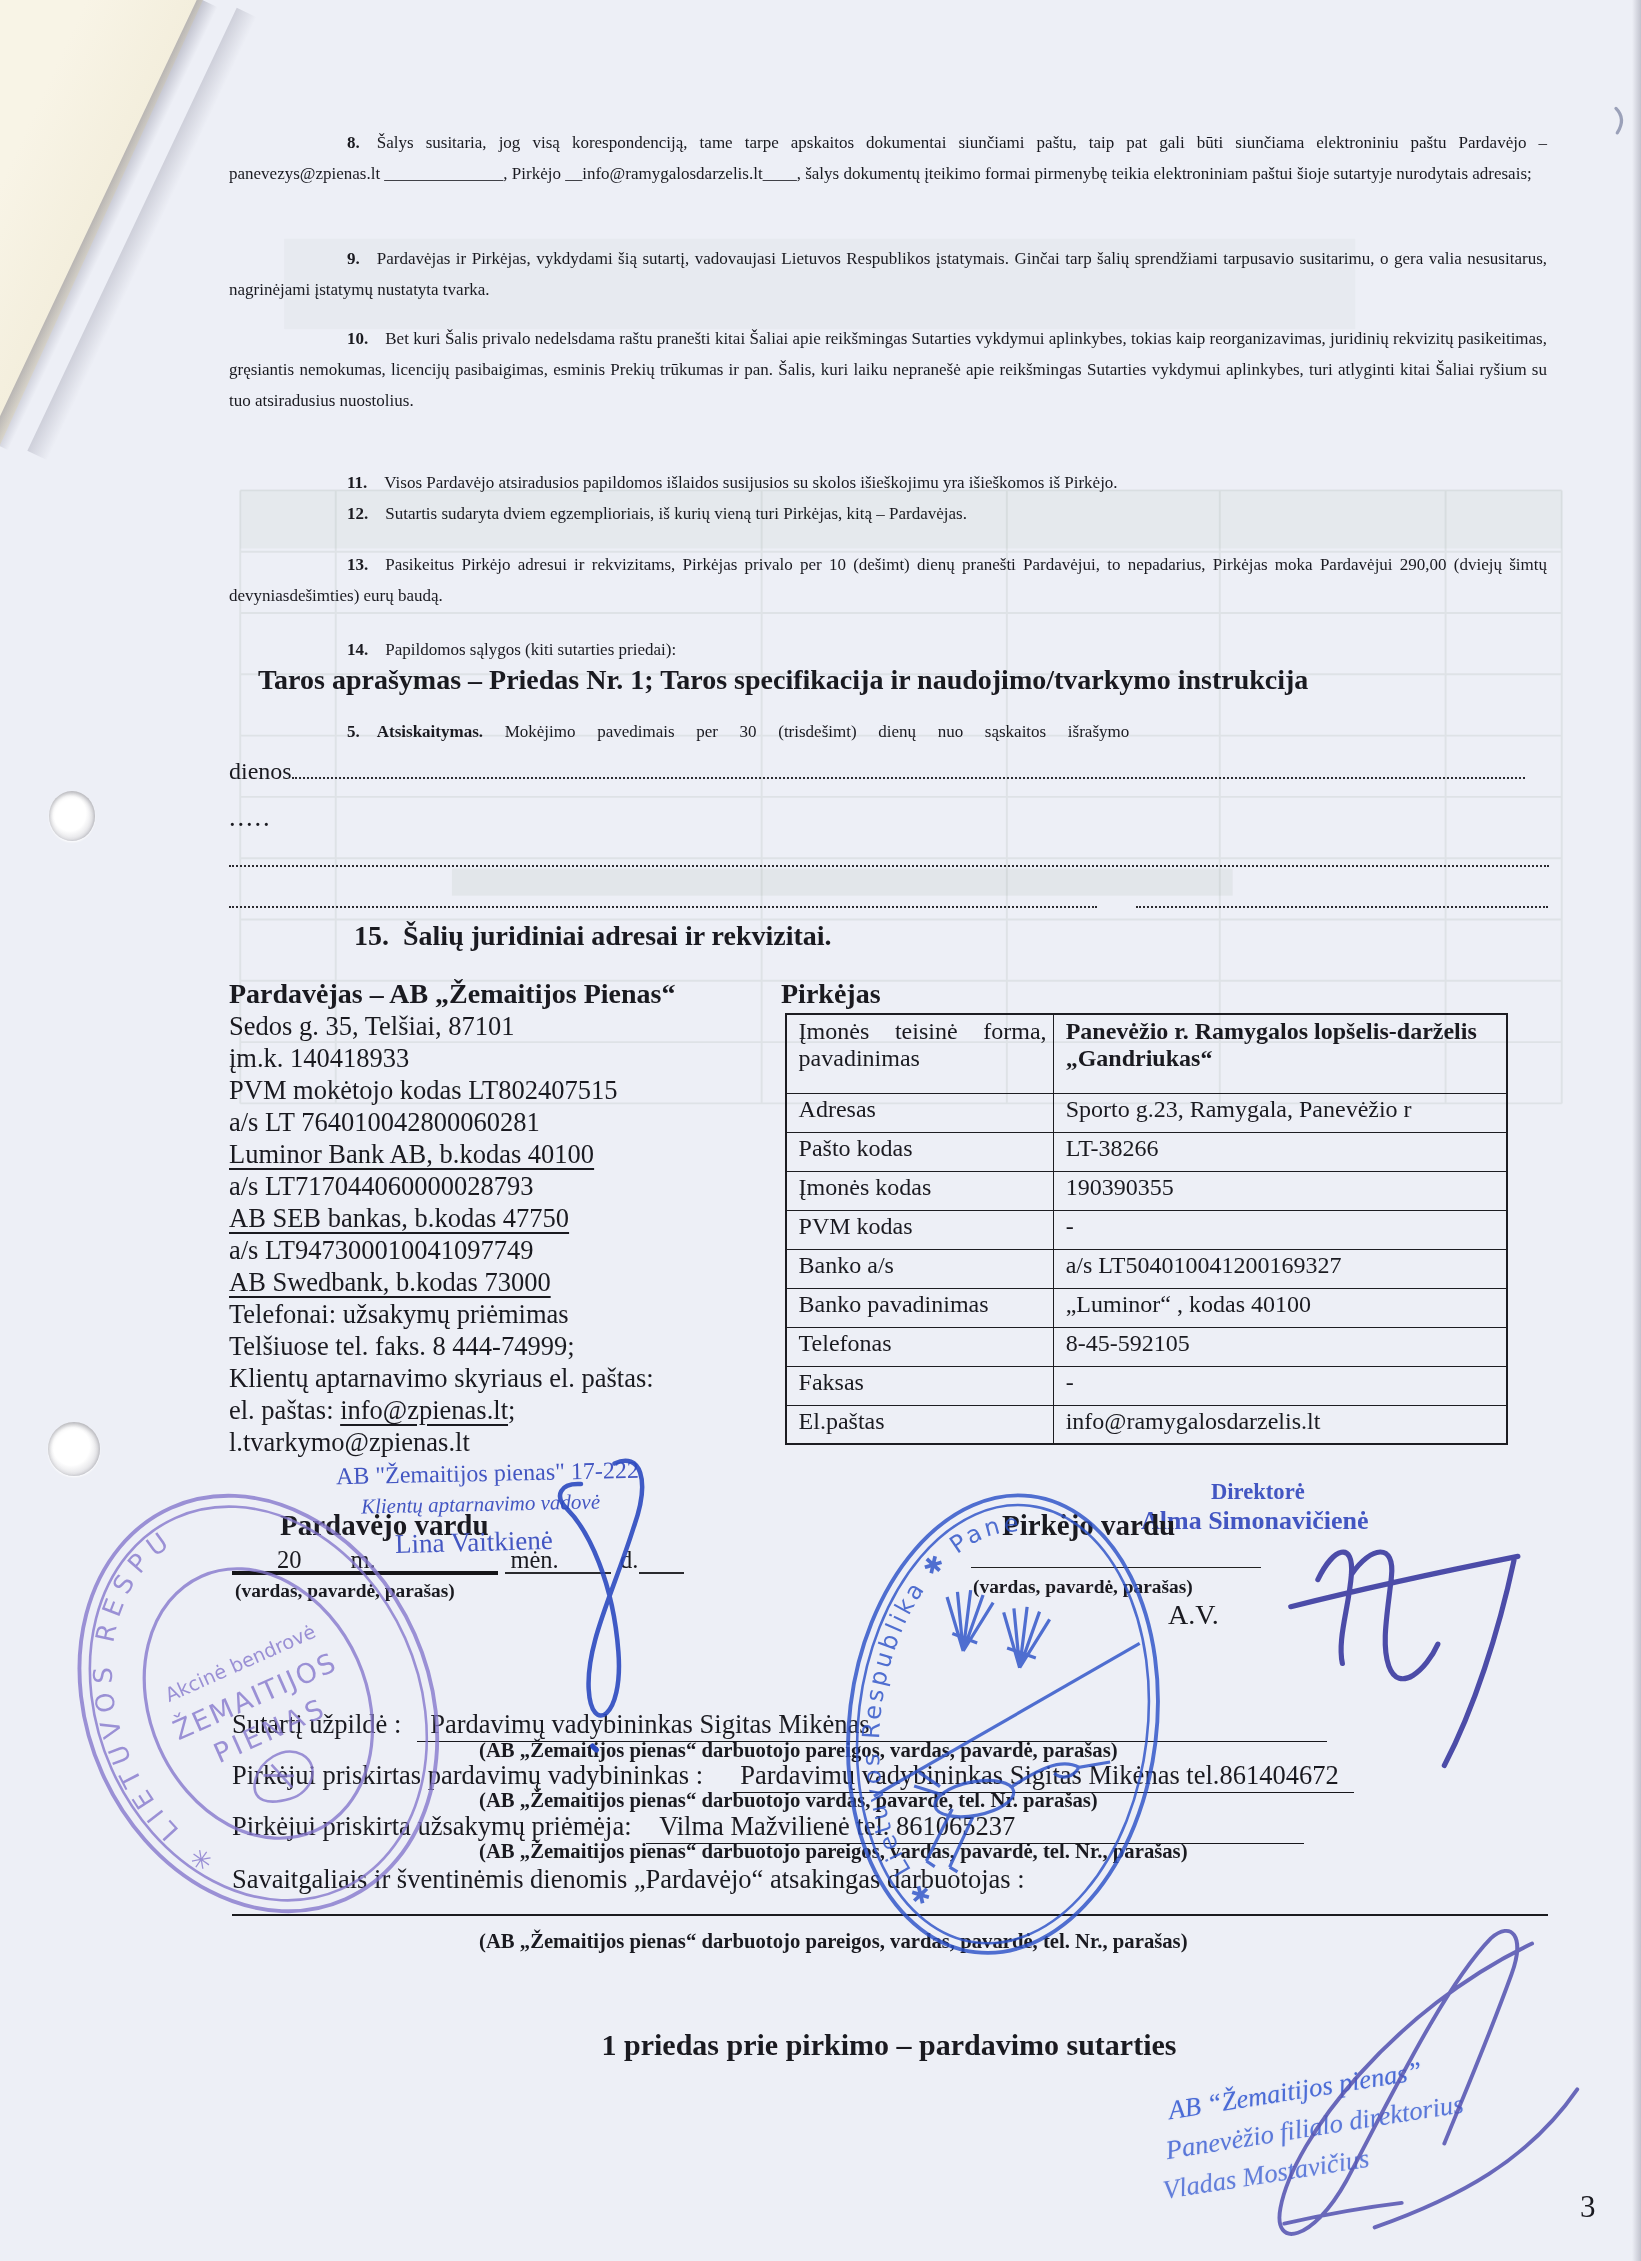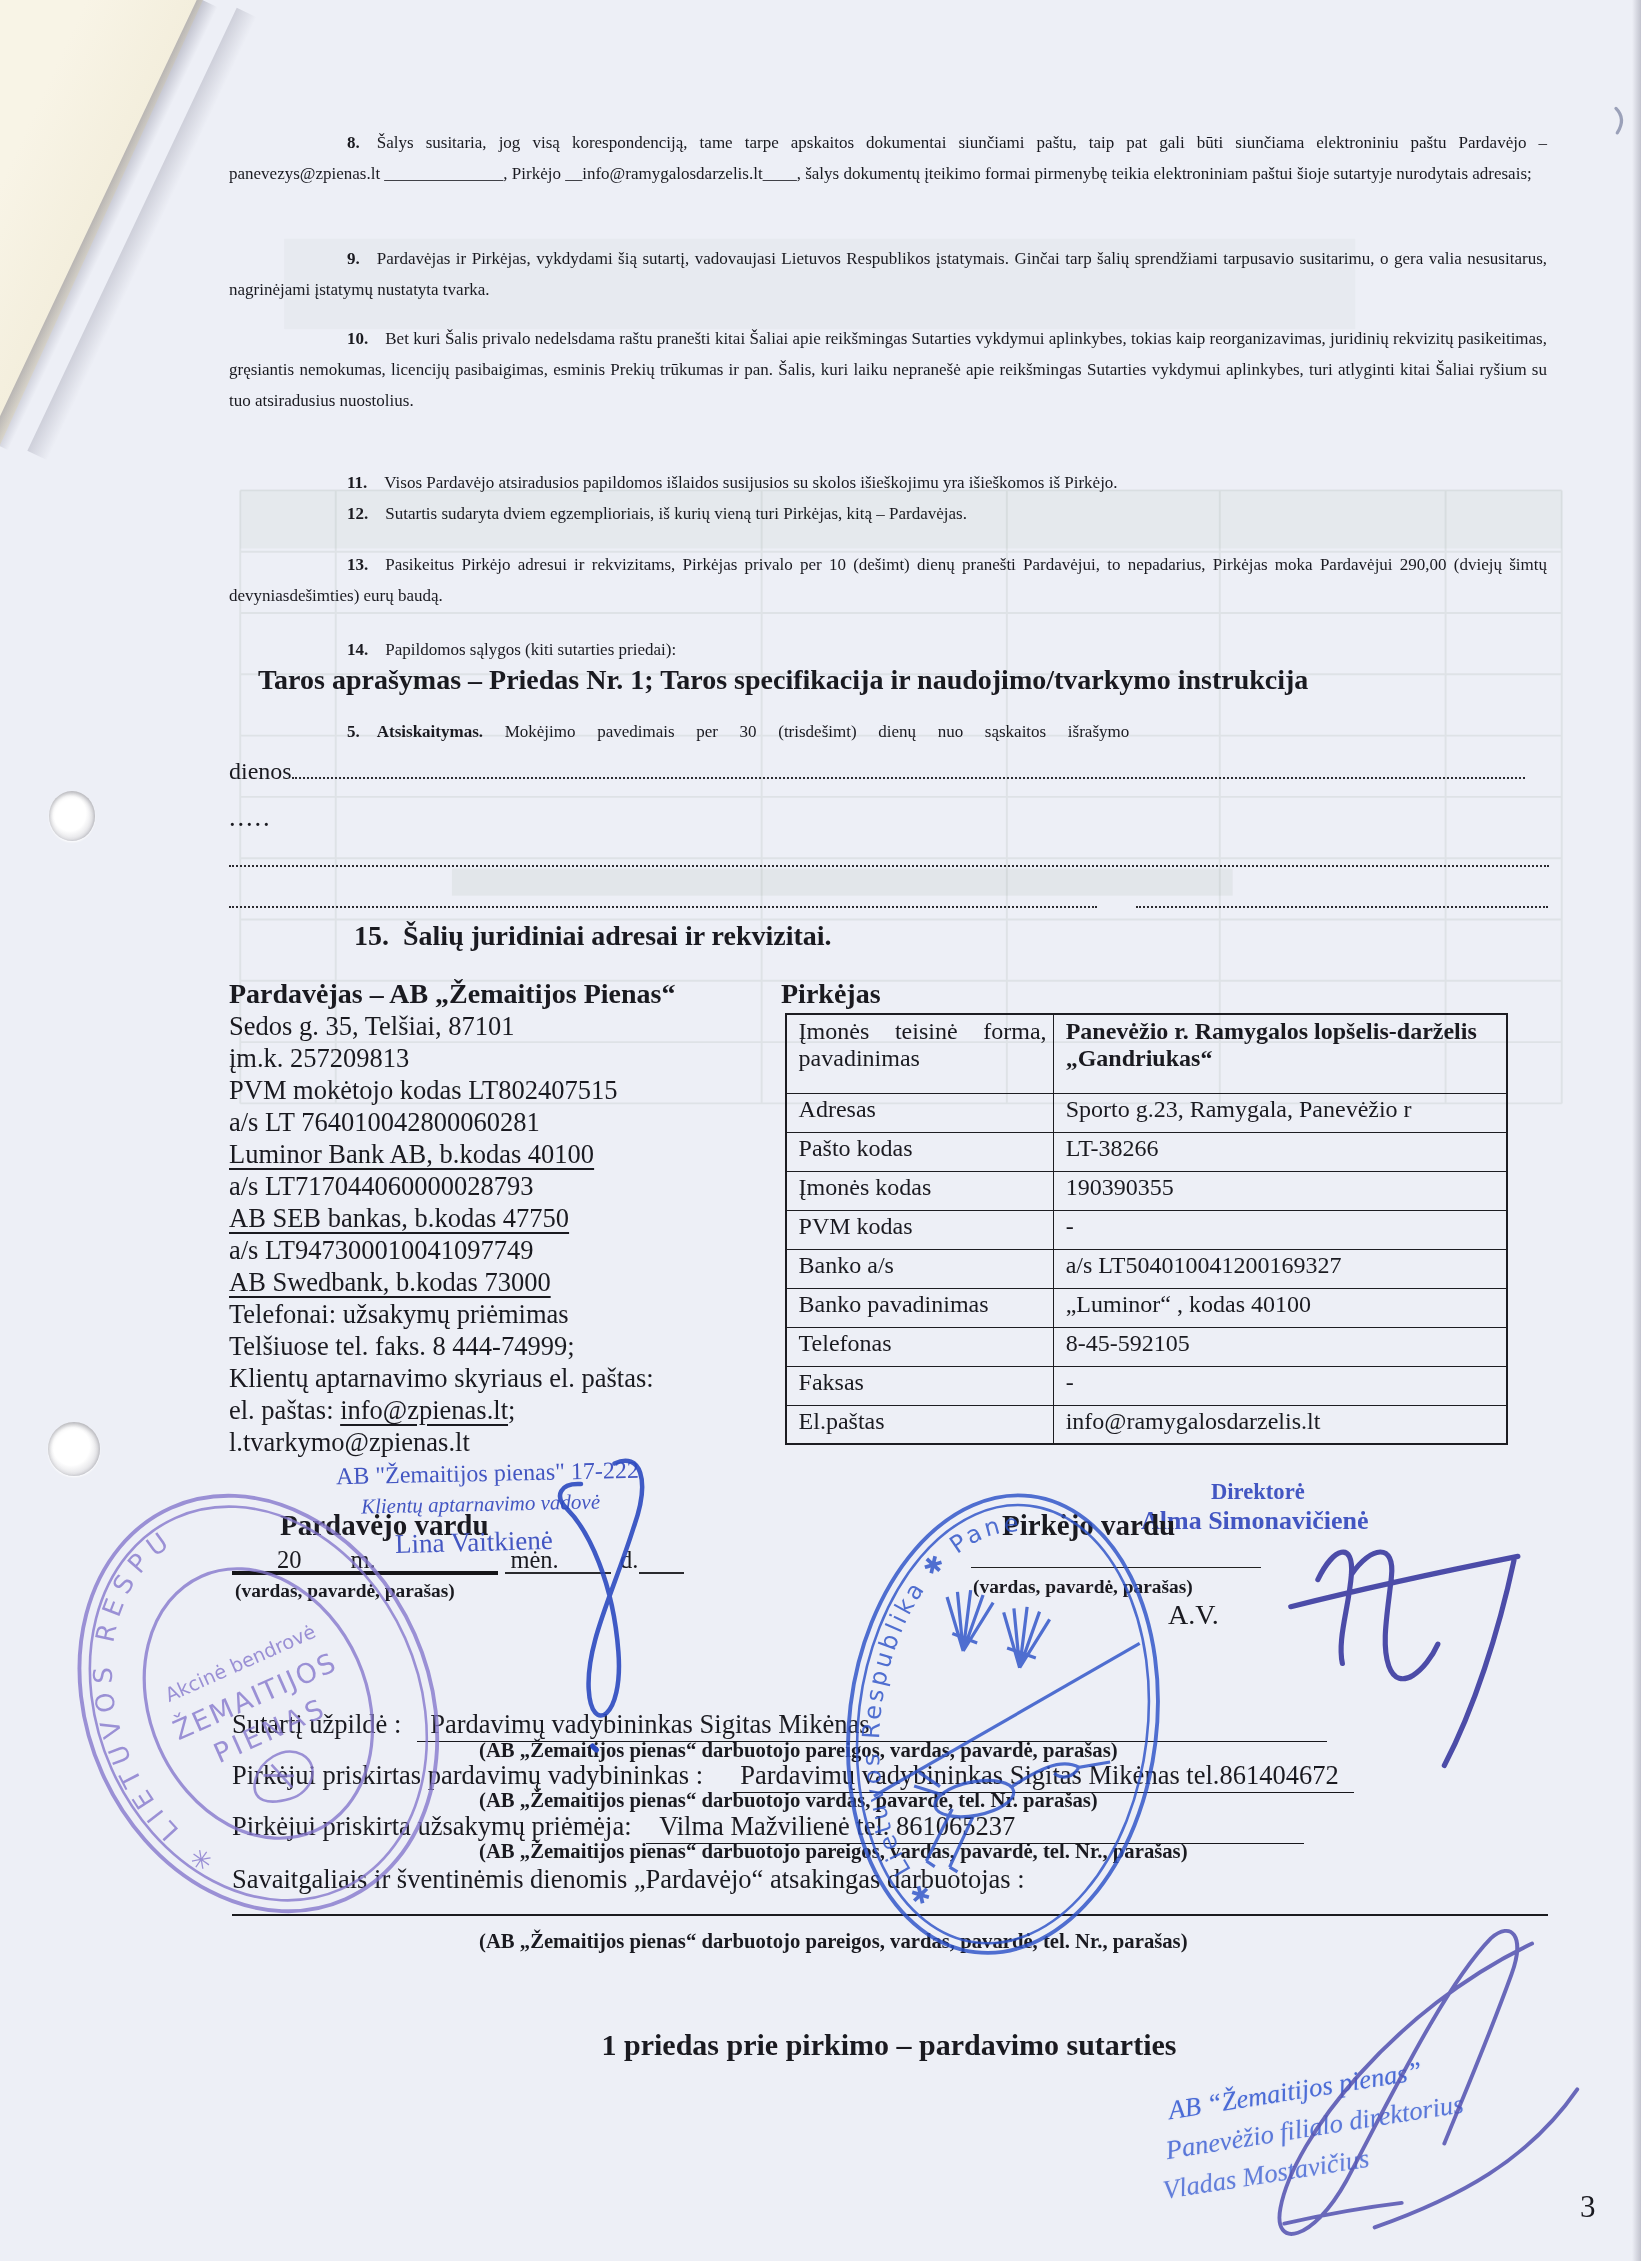--- a/index.html
+++ b/index.html
@@ -103,21 +103,21 @@
   <div class="abs" style="left:229px;top:880px;height:26px">
     <span class="dotline" style="position:static;display:inline-block;width:868px;height:26px"></span><span style="display:inline-block;width:39px"></span><span class="dotline" style="position:static;display:inline-block;width:412px;height:26px"></span>
   </div>
   <div class="abs bold" style="left:354px;top:920px;font-size:28px">
     <span>15.</span>&nbsp;&nbsp;<span>Šalių juridiniai adresai ir rekvizitai.</span>
   </div>
 
   <div class="col" style="left:229px;top:978px;width:542px">
     <div class="bold" style="font-size:28px">Pardavėjas – AB „Žemaitijos Pienas“</div>
     <div>Sedos g. 35, Telšiai, 87101</div>
-    <div>įm.k. 257209813</div>
+    <div>įm.k. 140418933</div>
     <div>PVM mokėtojo kodas LT802407515</div>
     <div>a/s LT 764010042800060281</div>
     <div class="u">Luminor Bank AB, b.kodas 40100</div>
     <div>a/s LT717044060000028793</div>
     <div class="u">AB SEB bankas, b.kodas 47750</div>
     <div>a/s LT947300010041097749</div>
     <div class="u">AB Swedbank, b.kodas 73000</div>
     <div>Telefonai: užsakymų priėmimas</div>
     <div>Telšiuose tel. faks. 8 444-74999;</div>
     <div>Klientų aptarnavimo skyriaus el. paštas:</div>

